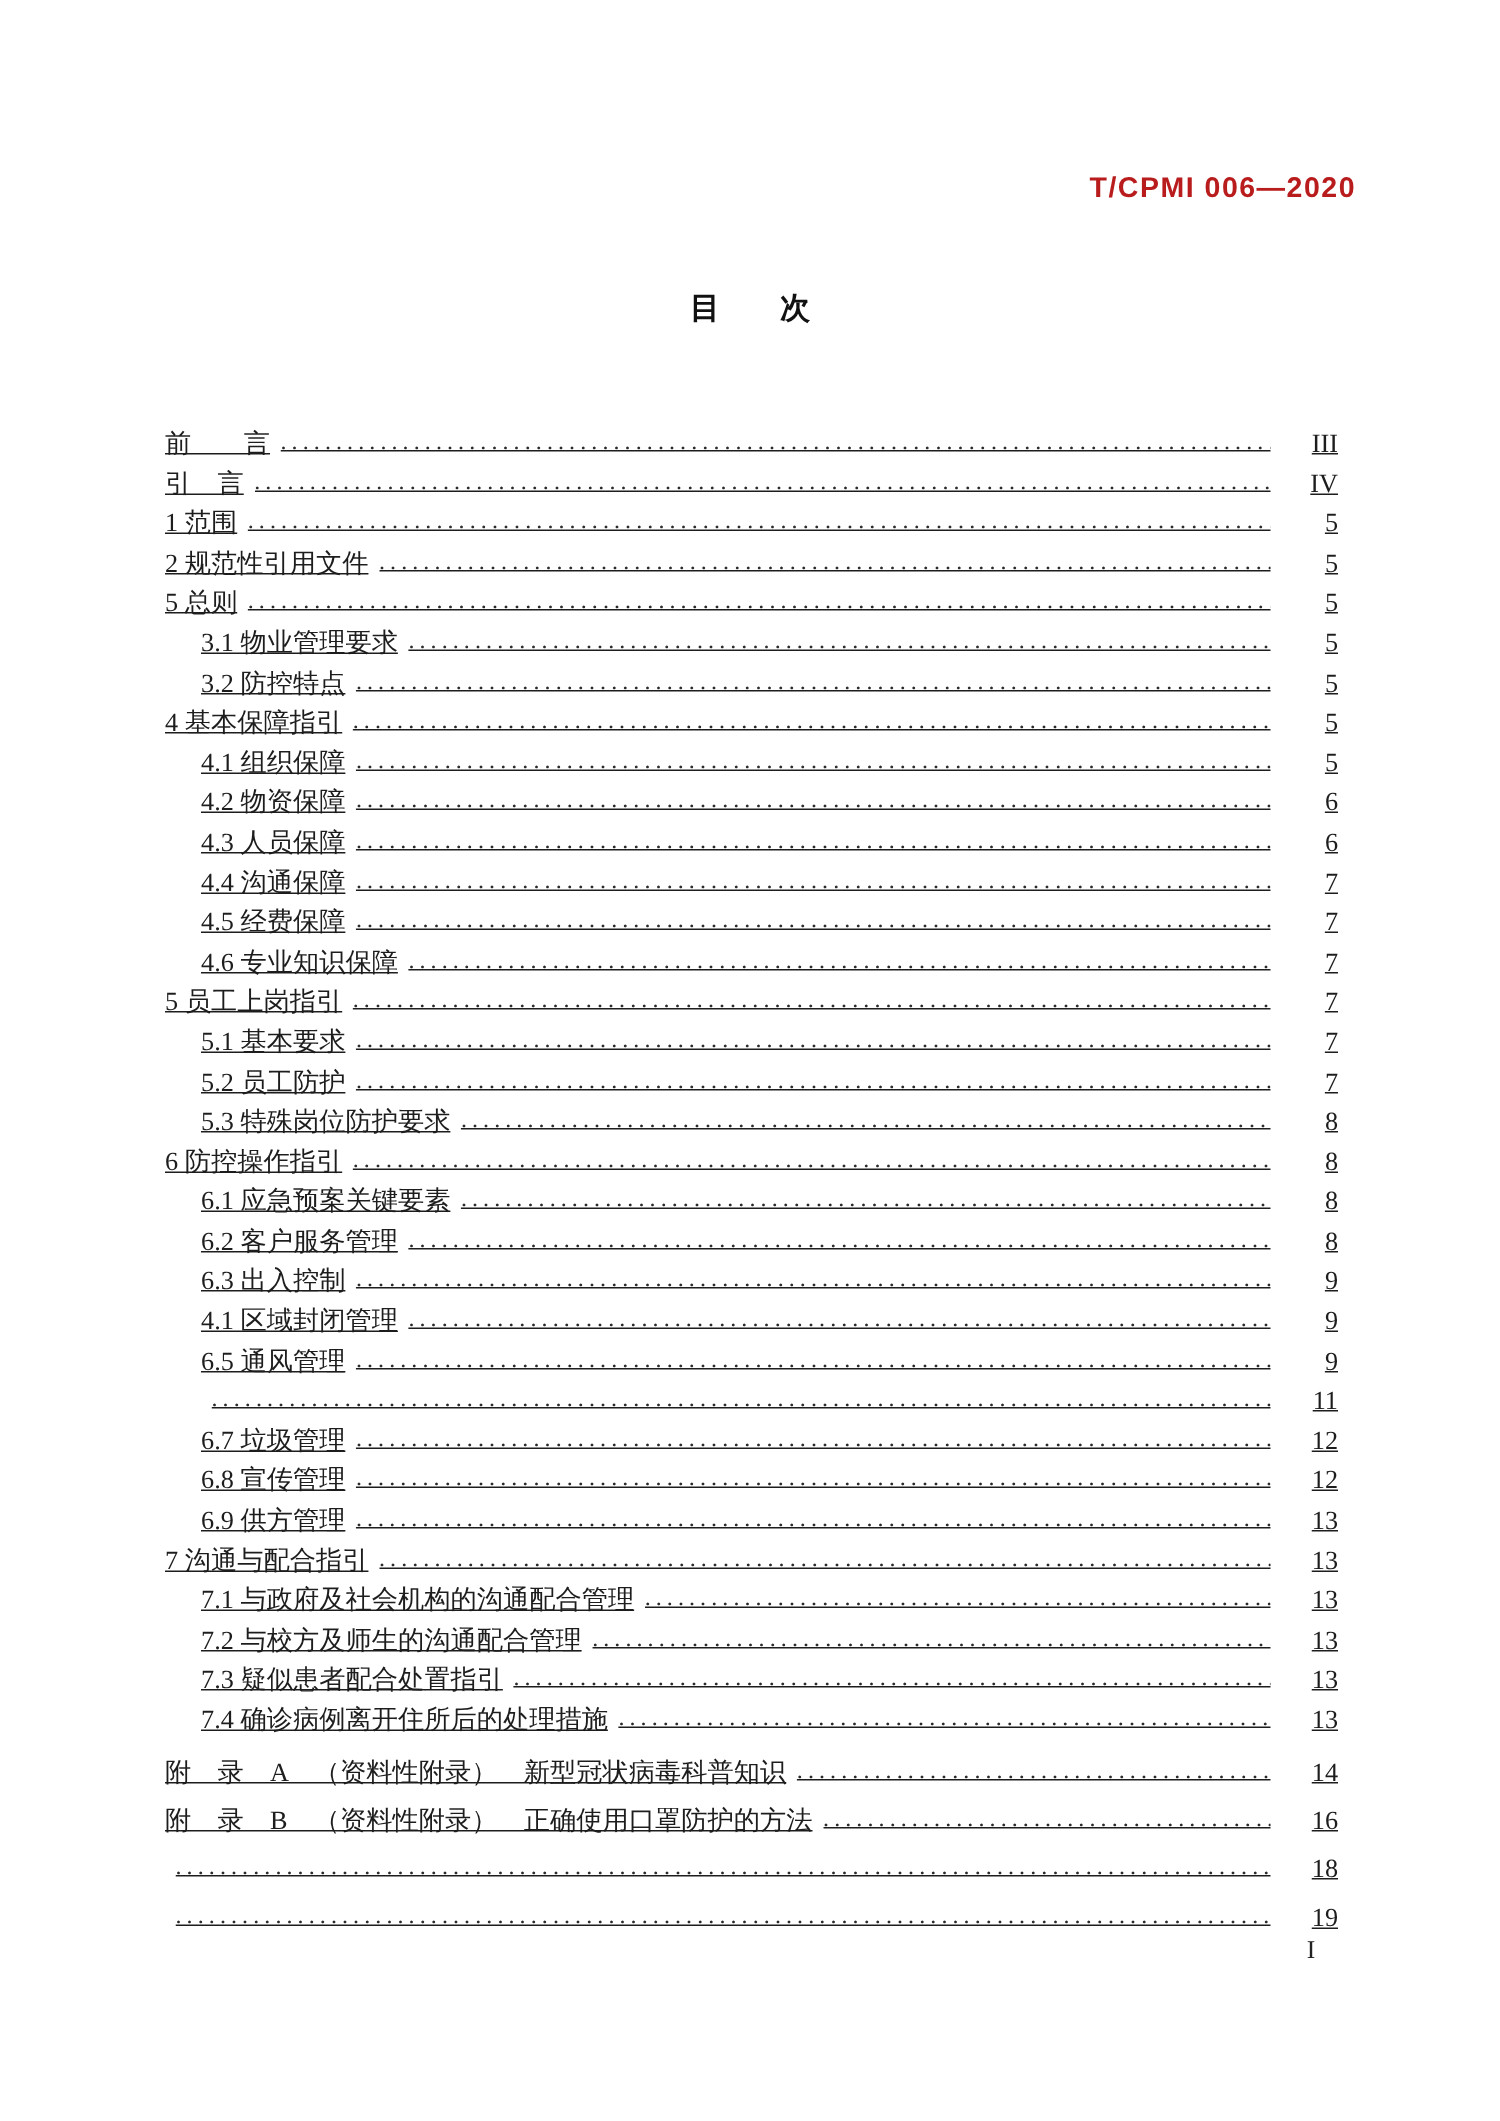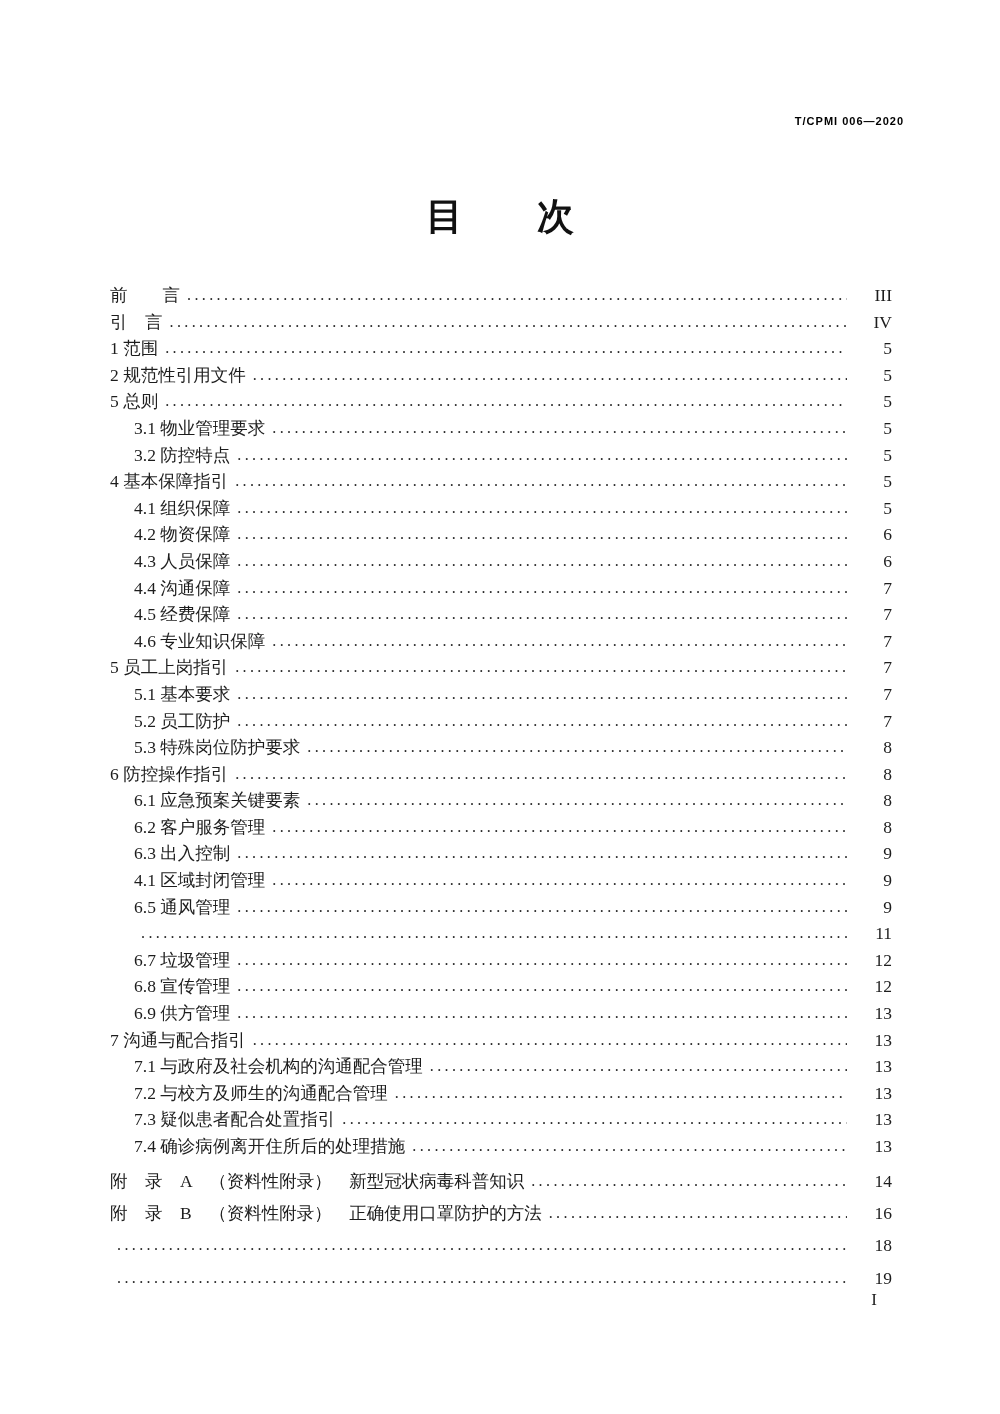--- a/index.html
+++ b/index.html
@@ -14,46 +14,47 @@
     position: relative;
     width: 1000px; height: 1414px;
     background: #fff;
     overflow: hidden;
   }
   .doc-code {
     position: absolute;
     top: 115px; right: 96px;
     font-family: "Liberation Sans", "DejaVu Sans", sans-serif;
     font-weight: 700;
-    font-size: 11px;
+    font-size: 19px;
     letter-spacing: 1px;
-    color: #000000;
+    color: #b91c1c;
   }
   .title {
     position: absolute;
     top: 192px; left: 0;
     width: 100%;
     text-align: center;
-    font-size: 37px;
+    font-size: 20px;
     font-weight: 700;
     margin: 0;
     color: #111;
   }
   .toc {
     position: absolute;
     top: 282px;
     left: 110px;
     right: 108px;
   }
   .row {
     display: flex;
     align-items: flex-end;
     line-height: 26.6px;
     font-size: 17.5px;
     white-space: nowrap;
+    text-decoration: underline;
   }
   .row.indent { padding-left: 24px; }
   .row .label { white-space: nowrap; }
   .row .dots {
     flex: 1;
     overflow: hidden;
     white-space: nowrap;
     letter-spacing: 3.4px;
     margin: 0 5px 0 7px;
     font-size: 16px;

